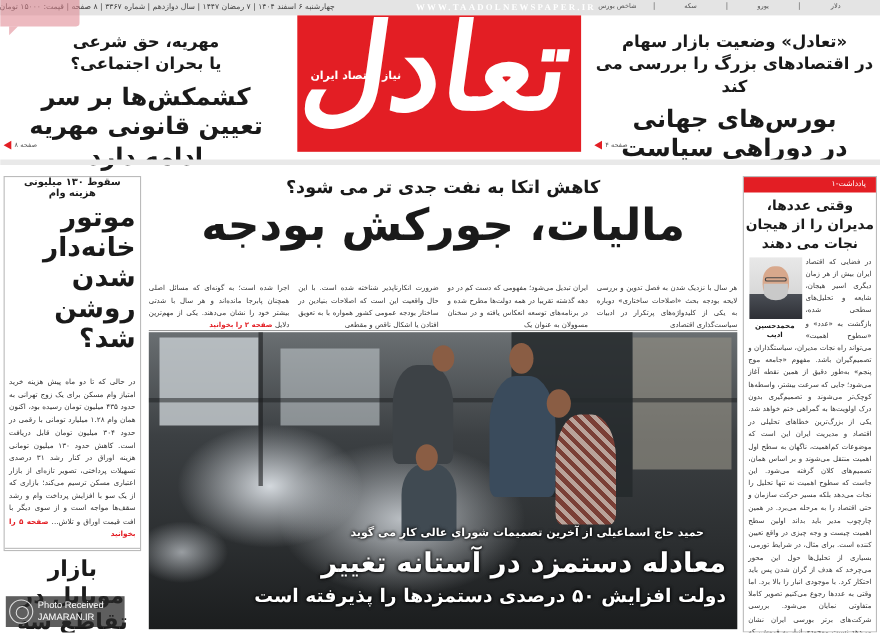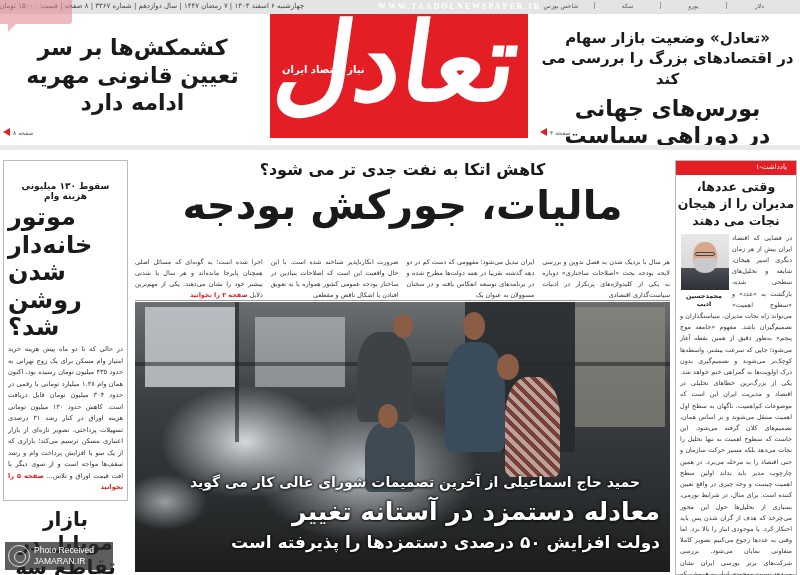--- a/index.html
+++ b/index.html
@@ -26,24 +26,24 @@
   .teaser-left { left: 0; top: 28px; width: 265px; }
   .teaser-right { left: 535px; top: 28px; width: 265px; }
   .page-ref { position: absolute; font-size: 6px; color: #555; display: flex; align-items: center; gap: 3px; direction: rtl; }
   .page-ref .arrow { width: 0; height: 0; border-top: 4px solid transparent; border-bottom: 4px solid transparent; border-right: 7px solid #e31e24; }
   .ref-left { left: 3px; top: 128px; }
   .ref-right { left: 540px; top: 128px; }
 
   .divider-h { position: absolute; left: 0; top: 145px; width: 800px; height: 5px; background: #e9e9e9; }
 
   
-  .left-col { position: absolute; left: 3px; top: 160px; width: 125px; height: 341px; border: 1px solid #bbb; padding: 20px 4px; }
+  .left-col { position: absolute; left: 3px; top: 160px; width: 125px; height: 341px; border: 1px solid #bbb; padding: 0 4px; }
   .left-col .kicker { font-size: 9px; font-weight: bold; text-align: center; }
-  .left-col .big { font-size: 24px; font-weight: bold; text-align: left; line-height: 1.15; margin-top: 3px; }
-  .left-col .body { font-size: 6.6px; line-height: 1.75; text-align: justify; color: #333; margin-top: 2px; }
+  .left-col .big { font-size: 24px; font-weight: bold; text-align: right; line-height: 1.15; margin-top: 3px; }
+  .left-col .body { font-size: 6.6px; line-height: 1.75; text-align: justify; color: #333; margin-top: 20px; }
   .left-col .more { color: #e31e24; font-weight: bold; }
   .left-col .sep { border-top: 1px solid #bbb; margin: 6px -4px; }
   .left-col .big2 { font-size: 20px; font-weight: bold; text-align: center; line-height: 1.2; margin-top: 3px; }
 
   
   .main { position: absolute; left: 135px; top: 160px; width: 535px; }
   .main .kicker { font-size: 16px; font-weight: bold; text-align: center; }
   .main .headline { font-size: 40px; font-weight: bold; text-align: center; line-height: 1.2; margin-top: 2px; letter-spacing: -1px; }
   .lead-cols { position: absolute; left: 135px; top: 257px; width: 535px; display: flex; flex-direction: row; gap: 8px; }
   .lead-cols .col { flex: 1; font-size: 6.4px; line-height: 1.7; text-align: justify; color: #333; }
@@ -55,21 +55,21 @@
       radial-gradient(ellipse 120px 80px at 110px 140px, rgba(220,225,230,0.95), rgba(200,205,210,0) 70%),
       radial-gradient(ellipse 160px 100px at 230px 170px, rgba(210,215,220,0.85), rgba(200,205,210,0) 70%),
       radial-gradient(ellipse 60px 40px at 30px 200px, rgba(200,205,210,0.7), rgba(200,205,210,0) 70%),
       linear-gradient(180deg, #6a6f72 0%, #3c4043 35%, #2c2f31 70%, #1b1d1e 100%);
   }
   .photo .beam { position: absolute; background: #1a1c1e; }
   .photo .window { position: absolute; background: #c9cfd3; opacity: 0.8; }
   .photo .worker { position: absolute; border-radius: 40% 40% 10% 10%; }
   .photo .head { position: absolute; border-radius: 50%; background: #8a5d44; }
   .photo .caption { position: absolute; right: 10px; width: 520px; text-align: right; color: #fff; text-shadow: 0 0 3px #000, 0 0 3px #000; font-weight: bold; }
-  .photo .cap-kicker { bottom: 82px; font-size: 14px; right: 30px; }
+  .photo .cap-kicker { bottom: 82px; font-size: 10px; right: 30px; }
   .photo .cap-head { bottom: 46px; font-size: 25px; }
   .photo .cap-sub { bottom: 20px; font-size: 17px; }
 
   
   .right-col { position: absolute; left: 675px; top: 160px; width: 122px; height: 415px; border: 1px solid #bbb; }
   .right-col .label-bar { background: #e31e24; height: 14px; color: #fff; font-size: 7px; padding: 2px 9px; text-align: right; }
   .right-col .headline { font-size: 12.5px; font-weight: bold; text-align: center; line-height: 1.35; margin-top: 4px; }
   .right-col .portrait-wrap { float: left; width: 50px; margin: 4px 3px 0 3px; }
   .right-col .portrait { width: 48px; height: 56px; background: linear-gradient(180deg, #e8e8e8 0%, #d8d8d8 60%, #4a4e55 60%, #2e3036 100%); position: relative; overflow: hidden; }
   .right-col .portrait .face { position: absolute; left: 12px; top: 8px; width: 24px; height: 30px; background: #d8a88c; border-radius: 45%; }
@@ -97,20 +97,22 @@
 </div>
 <div class="watermark"></div>
 <div class="site-url">WWW.TAADOLNEWSPAPER.IR</div>
 
 <div class="masthead">
   <div class="logo">تعادل</div>
   <div class="tagline">نیاز اقتصاد ایران</div>
 </div>
 
 <div class="teaser teaser-left">
+  <div class="kicker" style="white-space: pre-line;">مهریه، حق شرعی
+یا بحران اجتماعی؟</div>
   <div class="headline" style="white-space: pre-line;">کشمکش‌ها بر سر
 تعیین قانونی مهریه ادامه دارد</div>
 </div>
 <div class="page-ref ref-left">
   <span>صفحه ۸</span>
   <span class="arrow"></span>
 </div>
 
 <div class="teaser teaser-right">
   <div class="kicker" style="white-space: pre-line;">«تعادل» وضعیت بازار سهام

